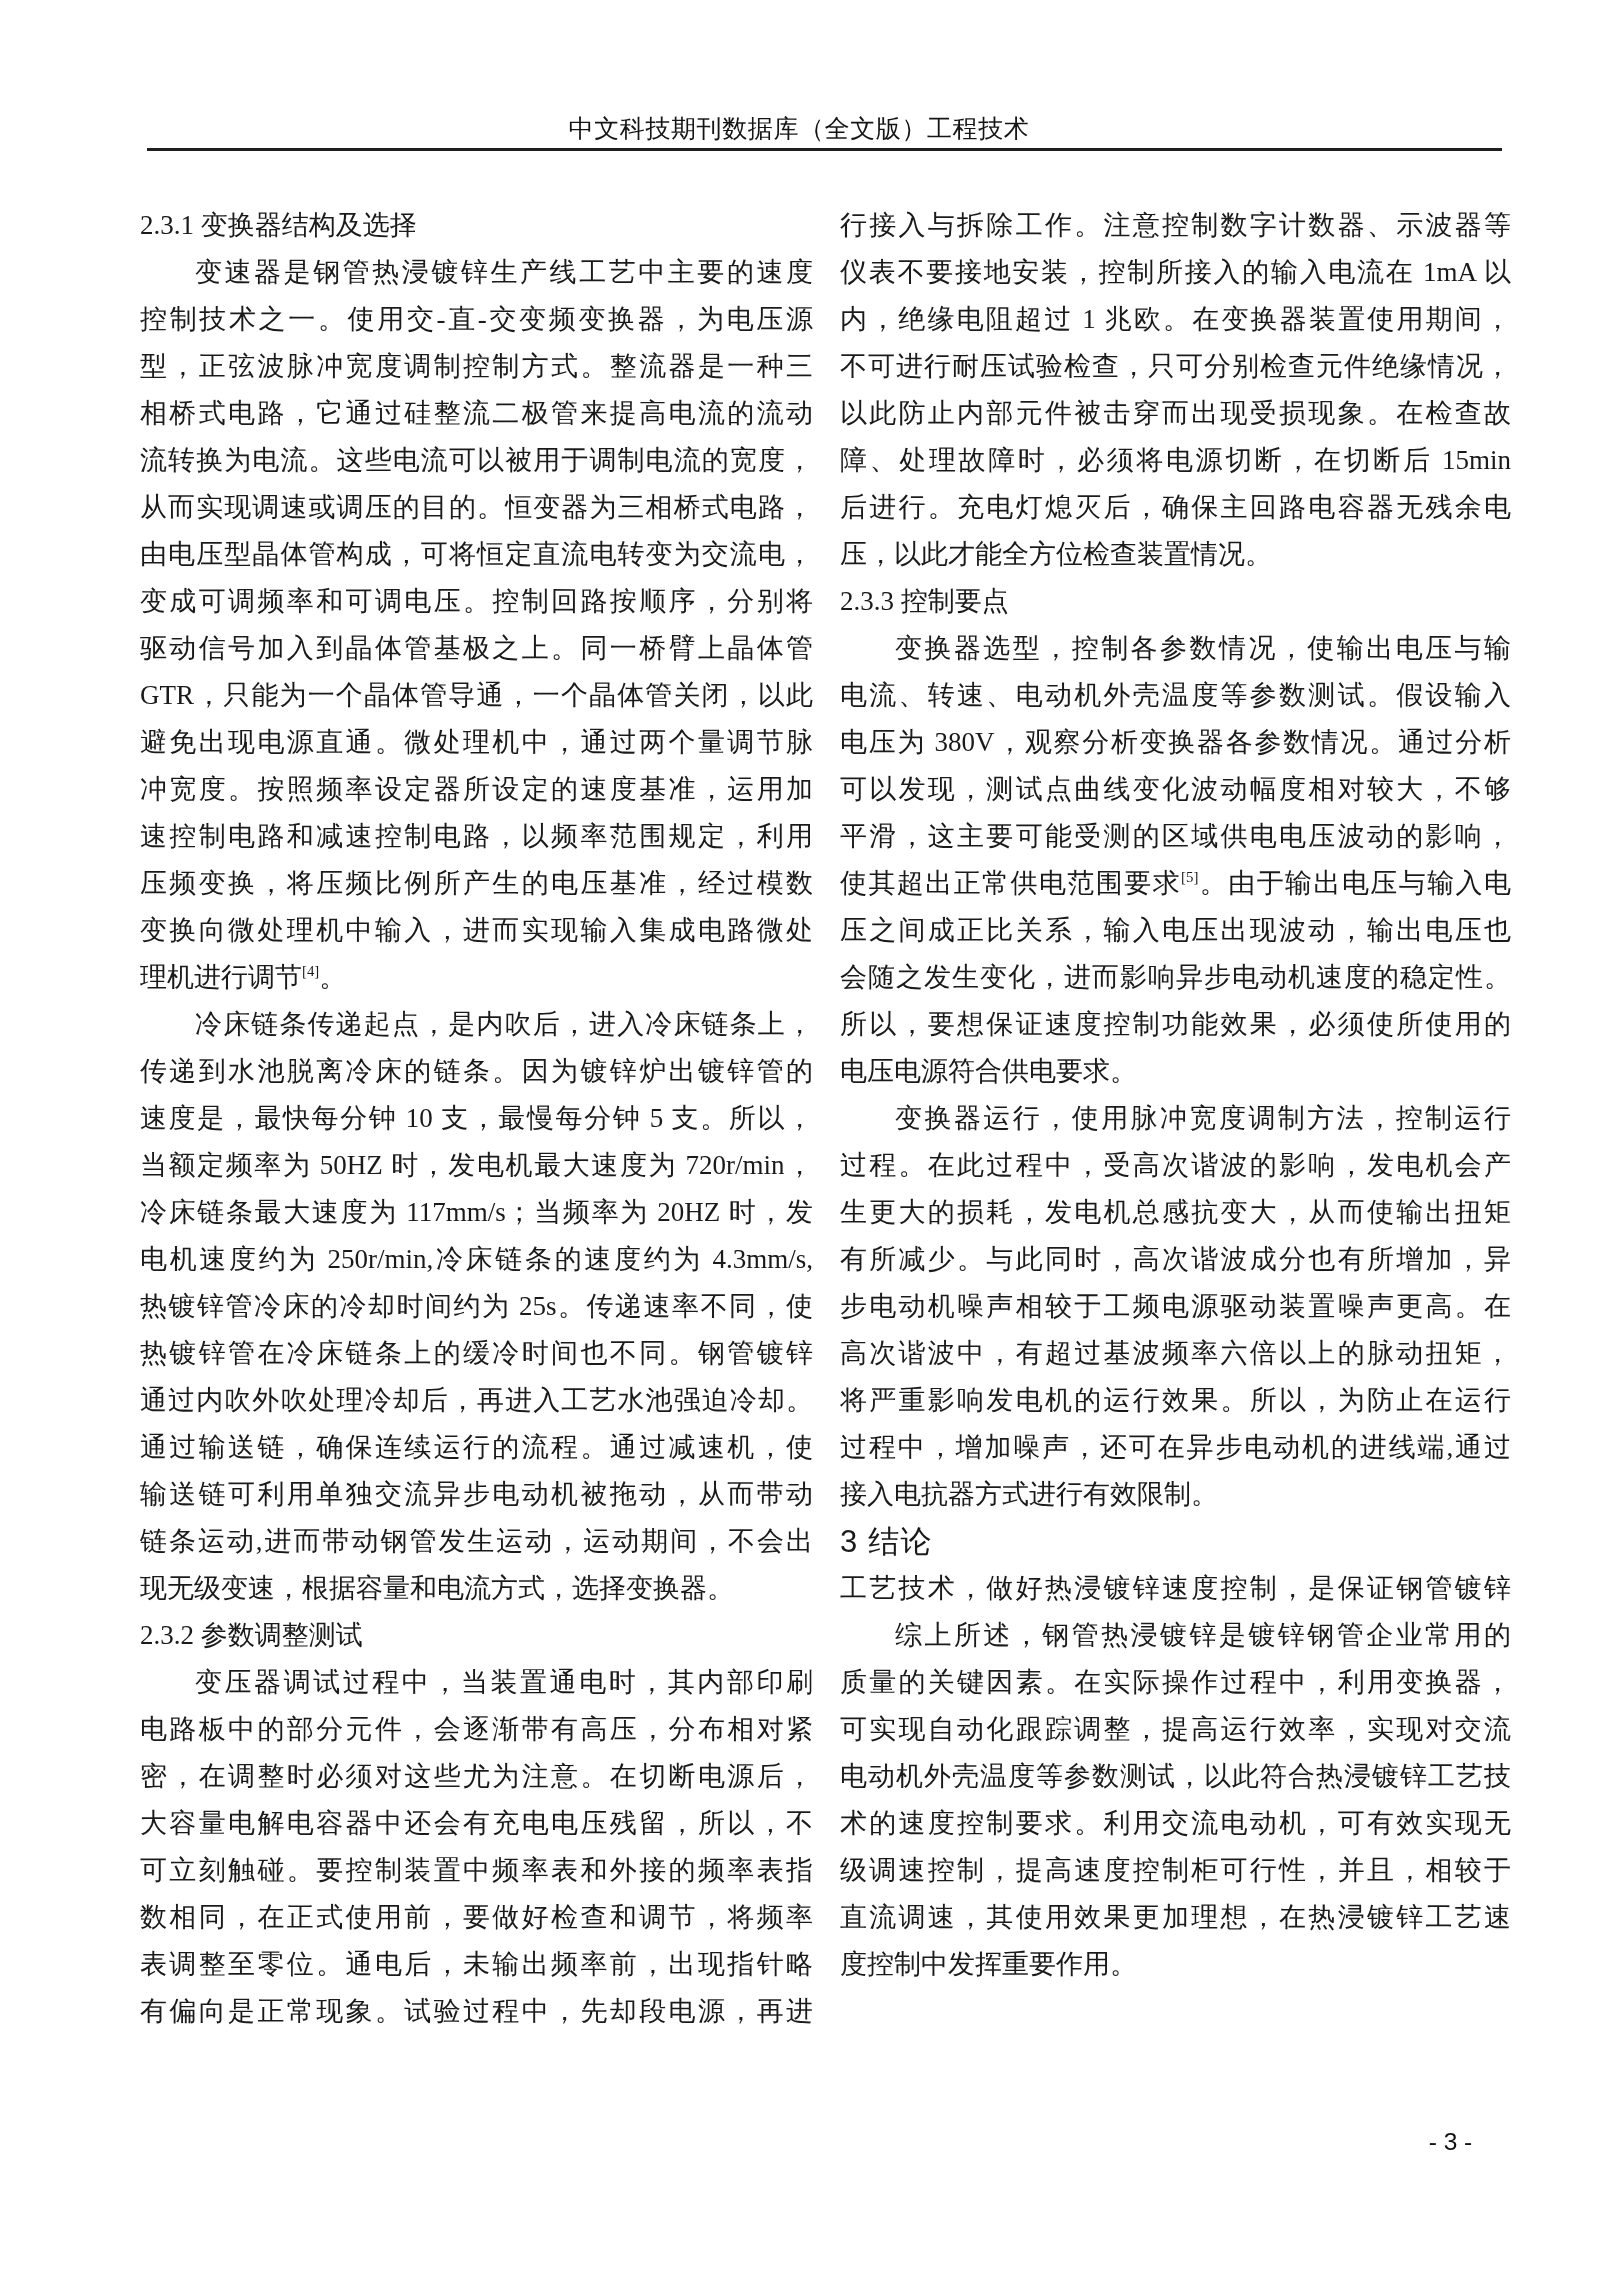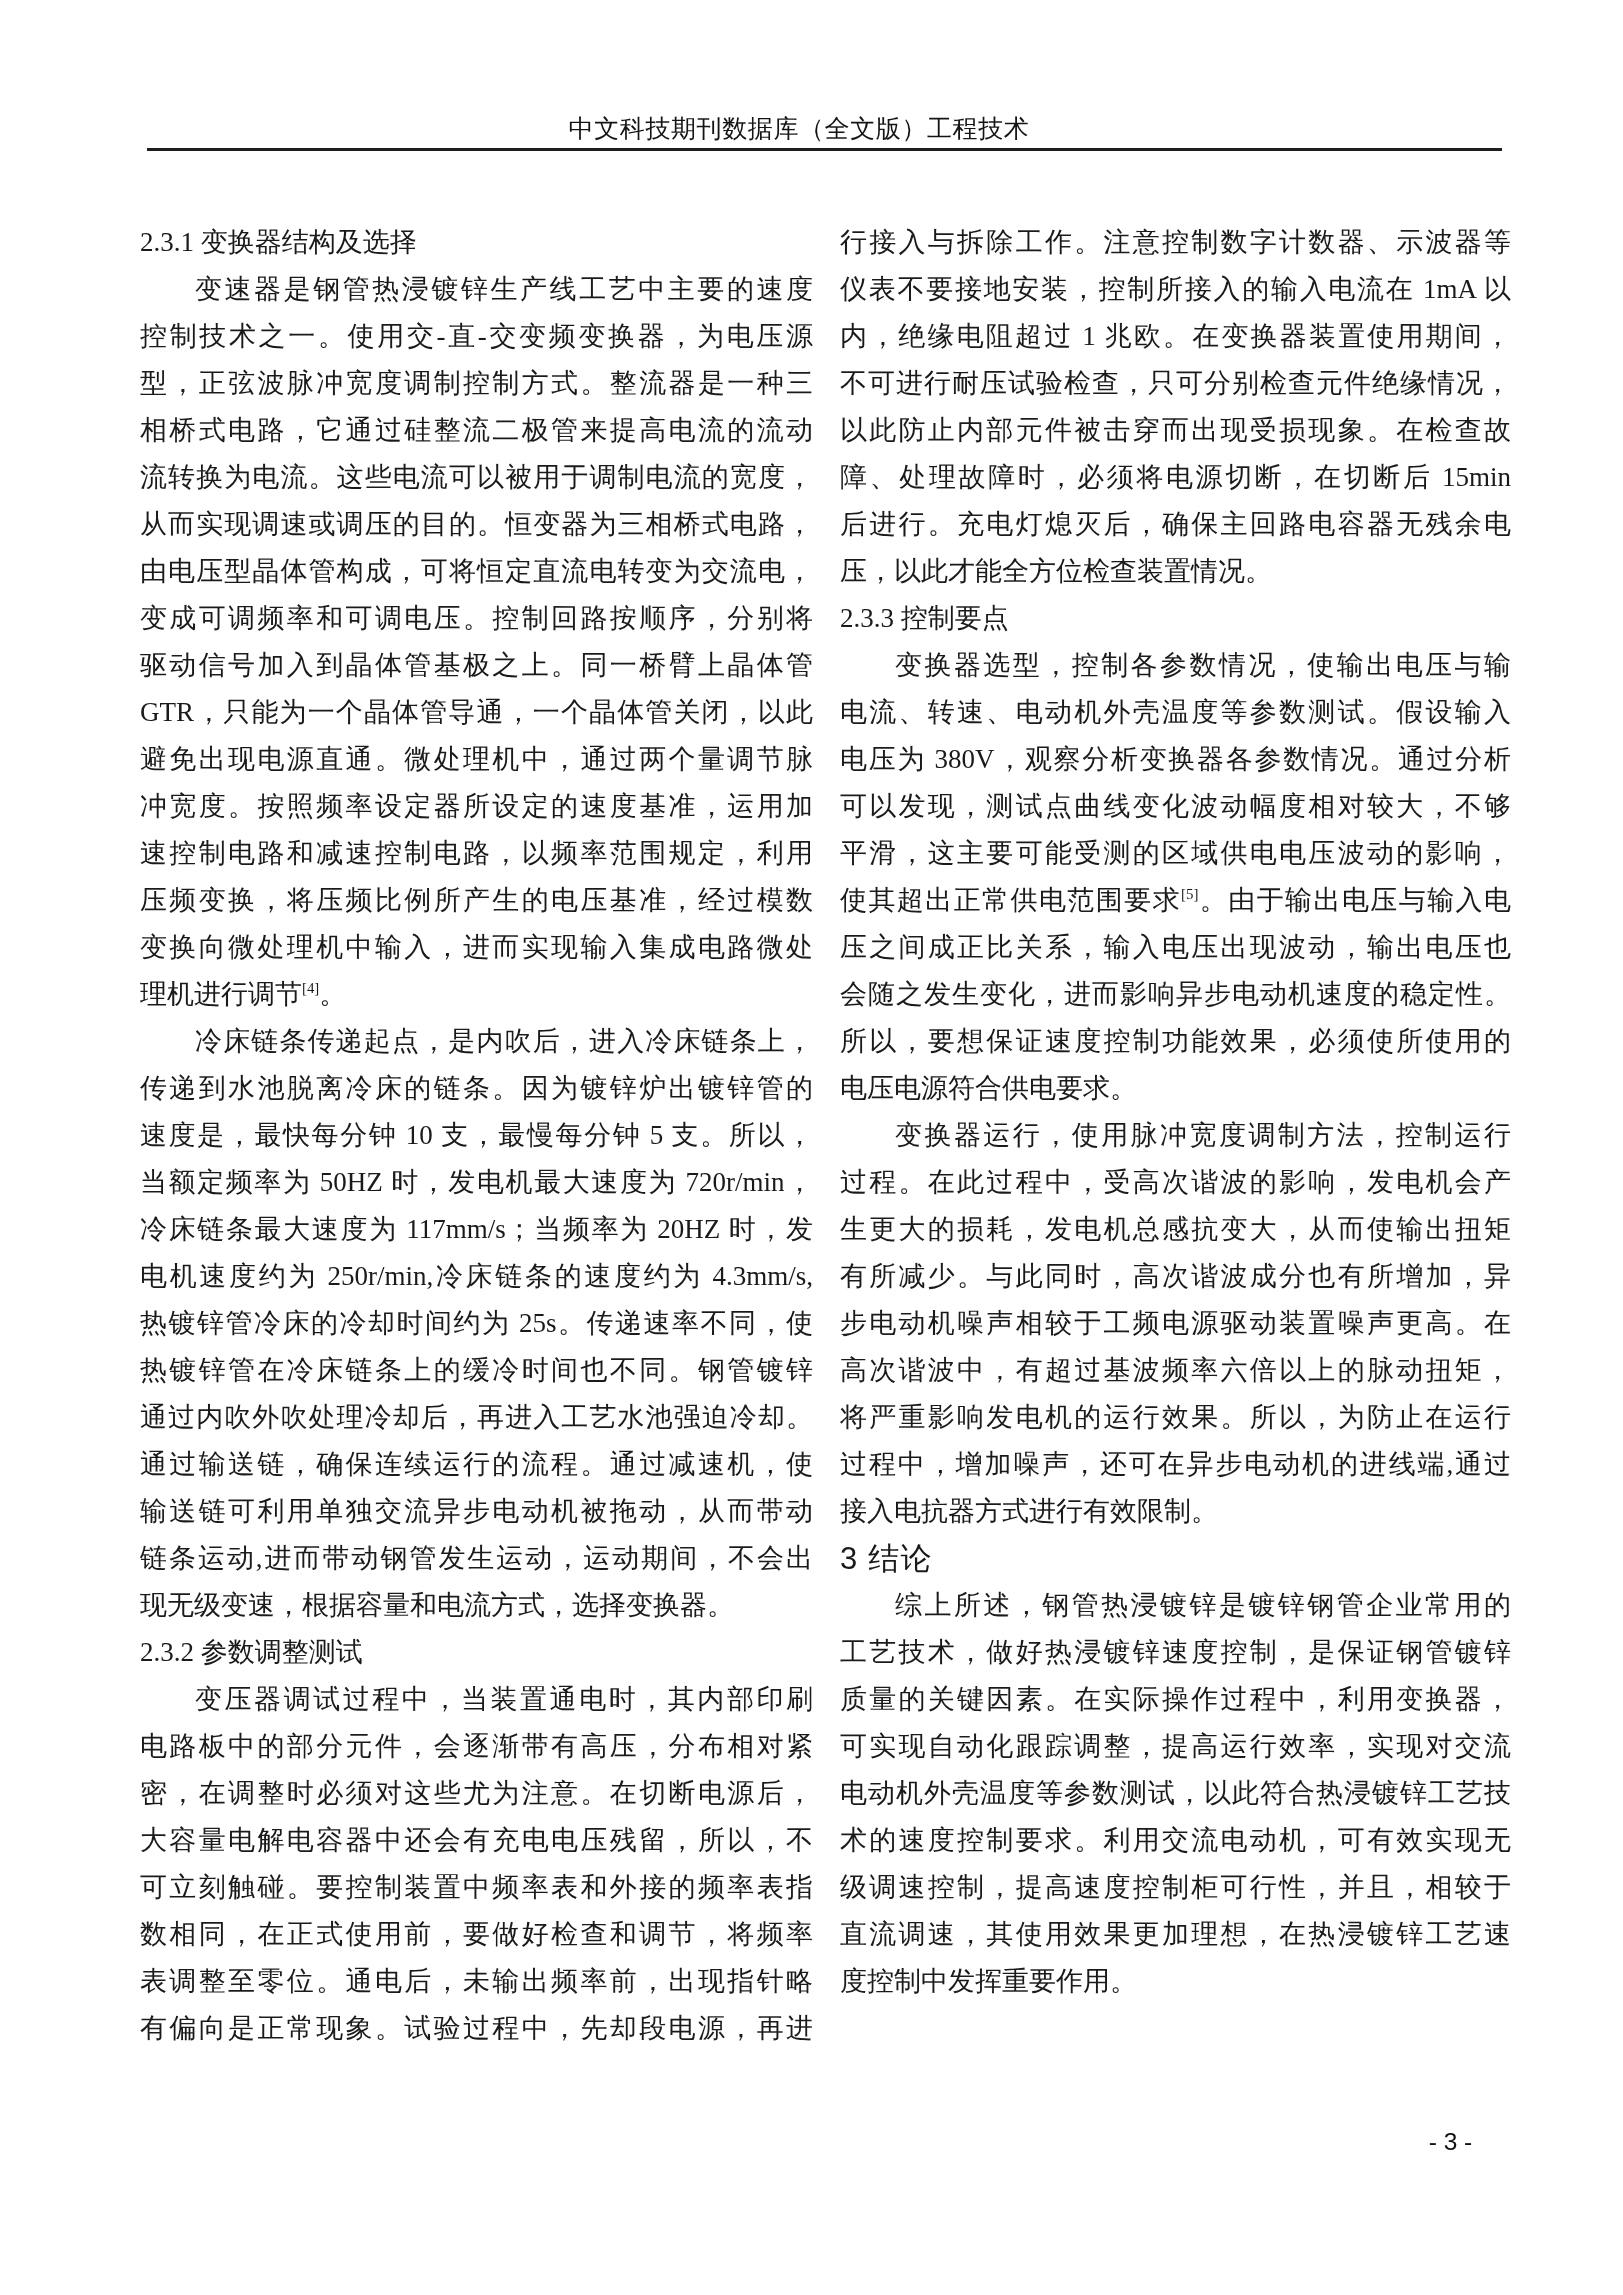--- a/index.html
+++ b/index.html
@@ -18,21 +18,21 @@
     letter-spacing:0.6px;
     color:#141414;
     white-space:nowrap;
   }
   .header-rule {
     position:absolute; top:148px; left:147px;
     width:1355px; height:2.9px;
     background:#1f1f1f;
   }
   .col {
-    position:absolute; top:219px;
+    position:absolute; top:202px;
   }
   #col-left  { left:140px;  width:673px; }
   #col-right { left:840px; width:671px; }
   .line {
     height:47px; line-height:47px;
     font-size:27px;
     text-align:left;
     white-space:nowrap;
     overflow:visible;
   }
@@ -138,22 +138,22 @@
     <div class="line body fill ind">变换器运行，使用脉冲宽度调制方法，控制运行</div>
     <div class="line body fill">过程。在此过程中，受高次谐波的影响，发电机会产</div>
     <div class="line body fill">生更大的损耗，发电机总感抗变大，从而使输出扭矩</div>
     <div class="line body fill">有所减少。与此同时，高次谐波成分也有所增加，异</div>
     <div class="line body fill">步电动机噪声相较于工频电源驱动装置噪声更高。在</div>
     <div class="line body fill">高次谐波中，有超过基波频率六倍以上的脉动扭矩，</div>
     <div class="line body fill">将严重影响发电机的运行效果。所以，为防止在运行</div>
     <div class="line body fill">过程中，增加噪声，还可在异步电动机的进线端,通过</div>
     <div class="line body">接入电抗器方式进行有效限制。</div>
     <div class="line h1">3 结论</div>
+    <div class="line body fill">工艺技术，做好热浸镀锌速度控制，是保证钢管镀锌</div>
     <div class="line body fill ind">综上所述，钢管热浸镀锌是镀锌钢管企业常用的</div>
-    <div class="line body fill">工艺技术，做好热浸镀锌速度控制，是保证钢管镀锌</div>
     <div class="line body fill">质量的关键因素。在实际操作过程中，利用变换器，</div>
     <div class="line body fill">可实现自动化跟踪调整，提高运行效率，实现对交流</div>
     <div class="line body fill">电动机外壳温度等参数测试，以此符合热浸镀锌工艺技</div>
     <div class="line body fill">术的速度控制要求。利用交流电动机，可有效实现无</div>
     <div class="line body fill">级调速控制，提高速度控制柜可行性，并且，相较于</div>
     <div class="line body fill">直流调速，其使用效果更加理想，在热浸镀锌工艺速</div>
     <div class="line body">度控制中发挥重要作用。</div>
   </div>
 
 <div class="page-number">- 3 -</div>

